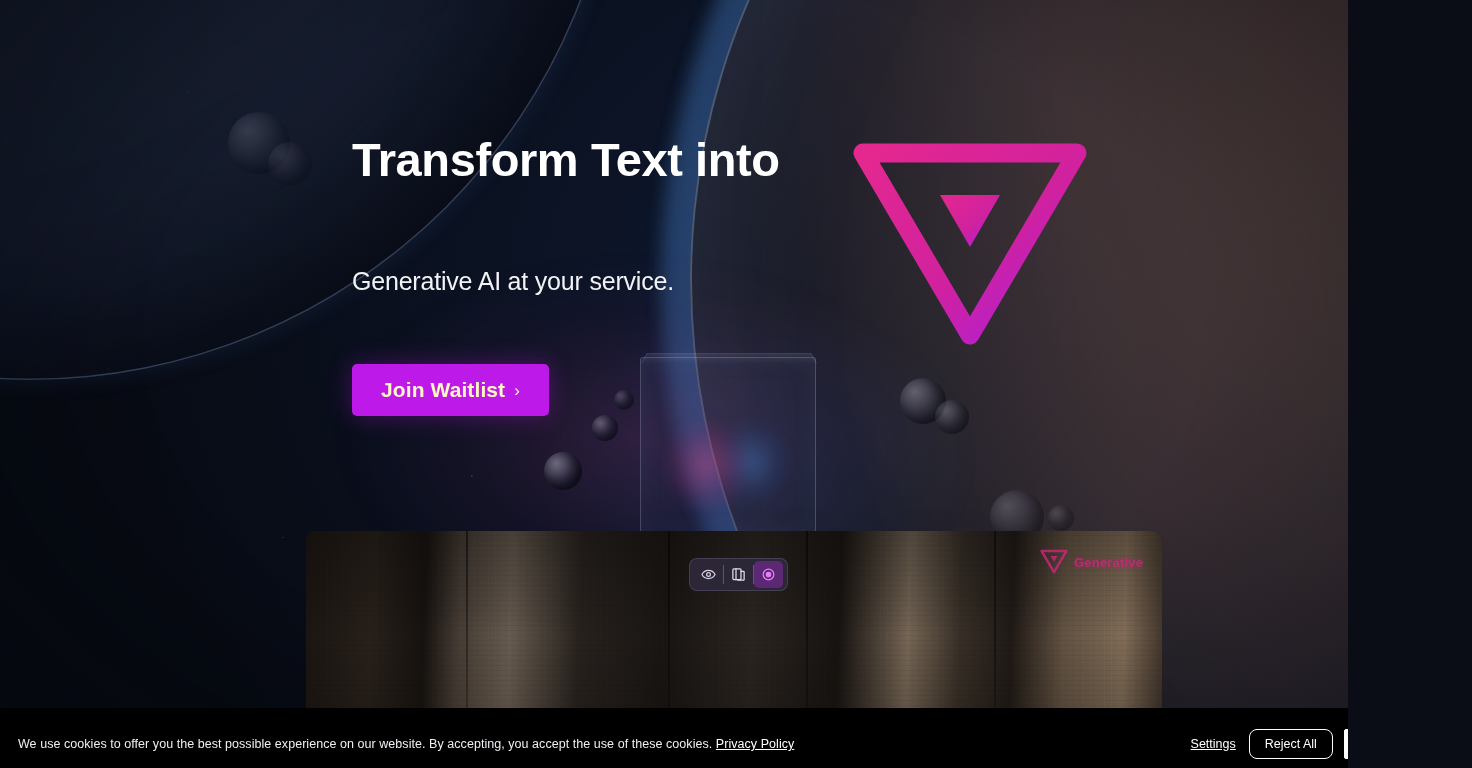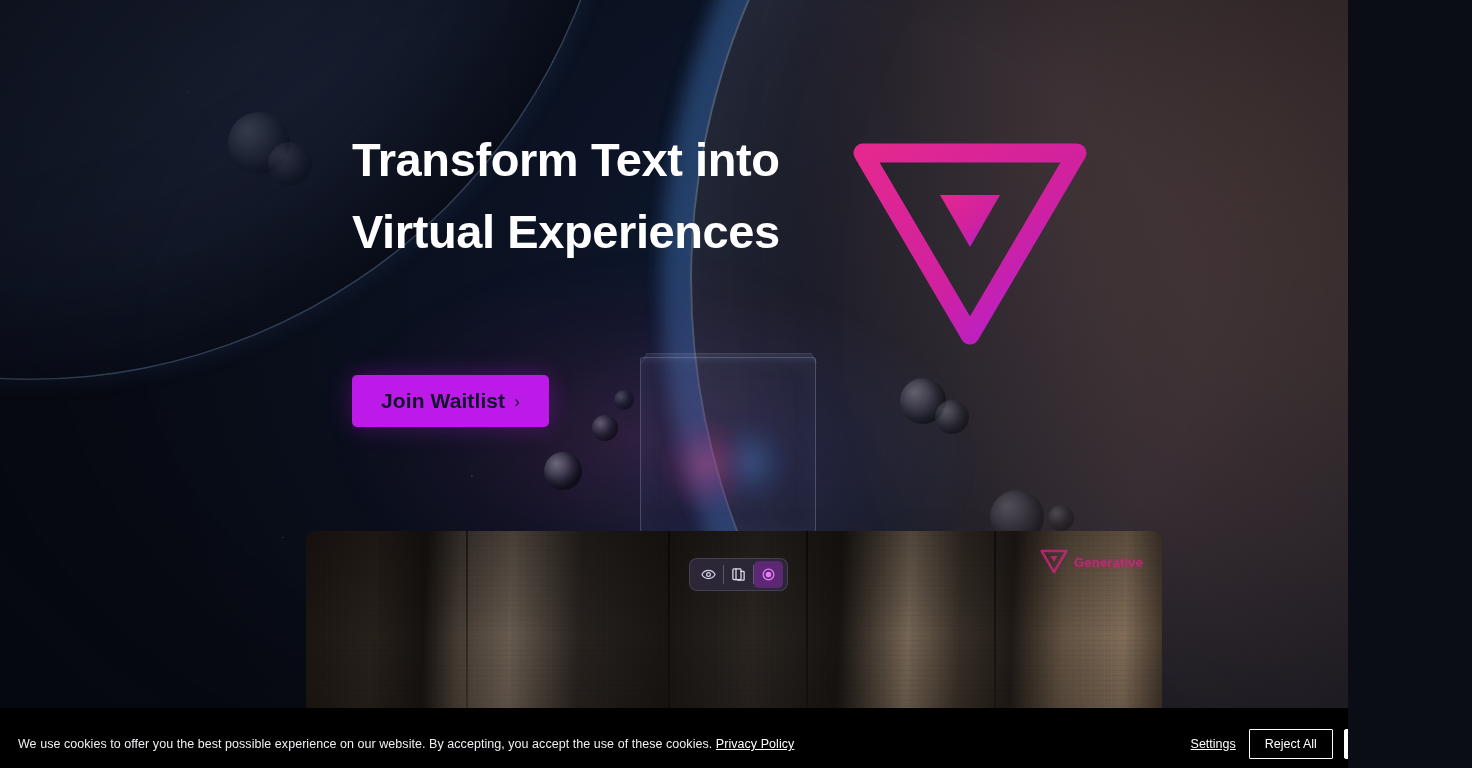--- a/index.html
+++ b/index.html
@@ -178,26 +178,26 @@
     font-weight: 400;
     color: #f2f3f7;
     letter-spacing: -0.2px;
     white-space: nowrap;
   }
 
   .cta {
     display: inline-flex;
     align-items: center;
     gap: 9px;
-    margin-top: 40px;
+    margin-top: 64px;
     padding: 14px 29px;
     border: none;
     border-radius: 5px;
     background: #bd1ae9;
-    color: #0f172a;
+    color: #fef9c3;
     font-family: "Liberation Sans", sans-serif;
     font-size: 21px;
     font-weight: 700;
     letter-spacing: .1px;
     cursor: pointer;
     box-shadow: 0 0 24px rgba(189,26,233,.32);
   }
   .cta-chevron { font-size: 17px; font-weight: 400; line-height: 1; }
 
   
@@ -307,21 +307,21 @@
     font-size: 12.5px; text-decoration: underline; cursor: pointer;
     padding: 4px 2px;
   }
   .btn-reject {
     background: transparent;
     border: 1px solid #ffffff;
     color: #ffffff;
     font-family: "Liberation Sans", sans-serif;
     font-size: 12.5px;
     padding: 7px 15px;
-    border-radius: 1px;
+    border-radius: 8px;
     cursor: pointer;
   }
   .btn-accept {
     background: #ffffff;
     border: 1px solid #ffffff;
     color: #000000;
     font-family: "Liberation Sans", sans-serif;
     font-size: 12.5px;
     padding: 7px 18px;
     border-radius: 2px;
@@ -374,24 +374,24 @@
         </linearGradient>
       </defs>
       <path d="M18 18 L232 18 L125 200 Z" fill="none" stroke="url(#logoGrad)" stroke-width="19" stroke-linejoin="round" stroke-linecap="round"></path>
       <path d="M95 60 L155 60 L125 112 Z" fill="url(#logoGrad)"></path>
     </svg>
   </div>
 
   <div class="hero">
     <h1 class="hero-title">
       <span>Transform Text into</span><br>
-      <span>Virtual Experiences</span>
     </h1>
     <p class="hero-sub">
       <br>
+      <span>Generative AI at your service.</span>
     </p>
     <button class="cta">
       <span>Join Waitlist</span>
       <span class="cta-chevron">›</span>
     </button>
   </div>
 
   <div class="video-panel">
     <div class="video-surface"></div>
     <div class="video-texture"></div>

